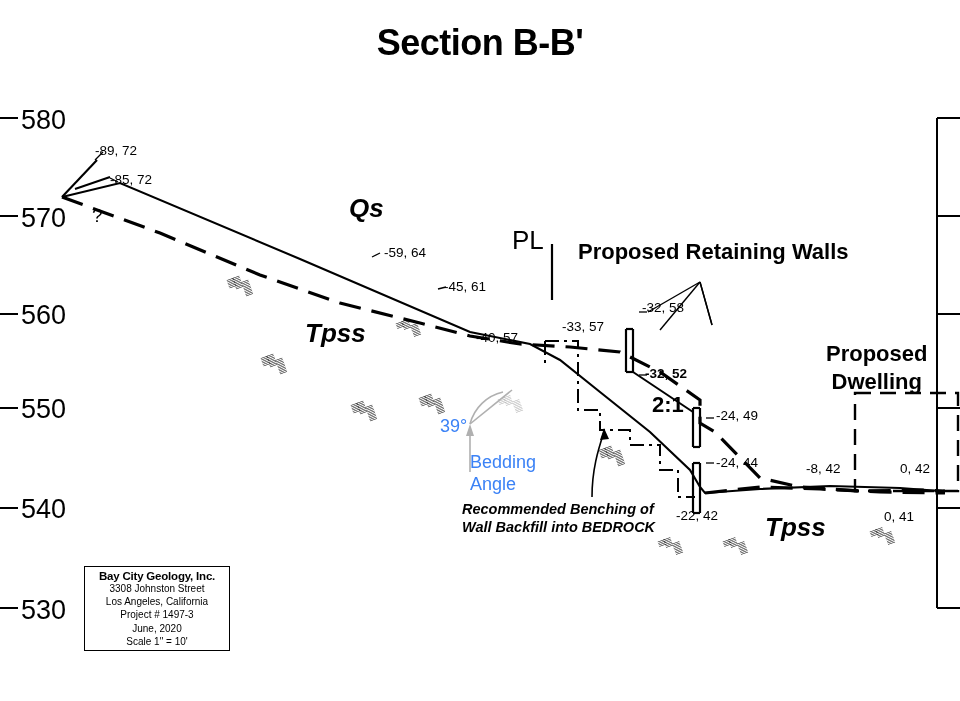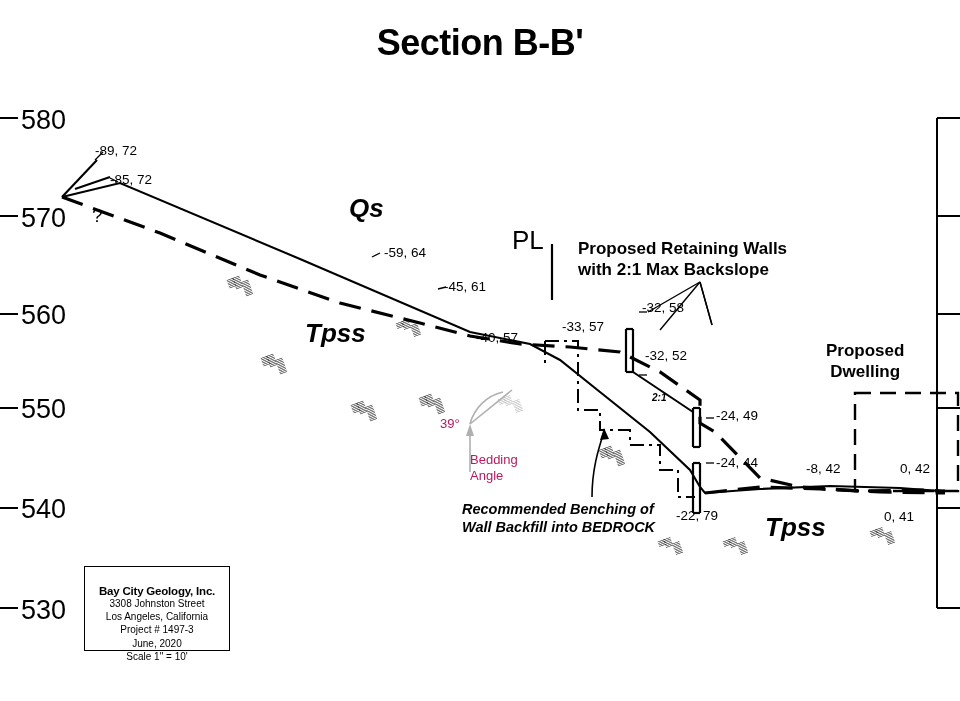--- a/index.html
+++ b/index.html
@@ -58,56 +58,55 @@
     white-space: nowrap;
   }
   .pl-label {
     position: absolute;
     font-size: 26px;
     white-space: nowrap;
   }
   .callout {
     position: absolute;
     font-weight: bold;
-    font-size: 17px;
+    font-size: 22px;
     line-height: 1.25;
     white-space: nowrap;
   }
   .callout.italic {
     font-style: italic;
     font-size: 14.5px;
   }
   .bedding {
     position: absolute;
-    color: #be185d;
-    font-size: 13px;
+    color: #3b82f6;
+    font-size: 18px;
     line-height: 1.2;
     white-space: nowrap;
   }
   .ratio {
     position: absolute;
-    font-style: italic;
-    font-weight: bold;
-    font-size: 10px;
+    font-weight: bold;
+    font-size: 22px;
   }
   .qmark {
     position: absolute;
     font-size: 19px;
     font-weight: normal;
   }
   .titleblock {
     position: absolute;
     left: 84px;
     top: 566px;
     width: 146px;
     height: 85px;
     border: 1.6px solid #000;
     box-sizing: border-box;
     text-align: center;
-    padding-top: 18px;
+    padding-top: 3px;
   }
   .titleblock .tb-name {
     font-size: 11.5px;
     font-weight: bold;
     letter-spacing: -0.2px;
   }
   .titleblock .tb-line {
     font-size: 10px;
     line-height: 1.32;
   }
@@ -260,31 +259,30 @@
 
   <div class="qmark" style="left:92px; top:205px;">?</div>
 
   <div class="ann" style="left:95px; top:143px;">-89, 72</div>
   <div class="ann" style="left:110px; top:172px;">-85, 72</div>
   <div class="ann" style="left:376px; top:245px;margin-left:8px;">-59, 64</div>
   <div class="ann" style="left:444px; top:279px;">-45, 61</div>
   <div class="ann" style="left:476px; top:330px;">-40, 57</div>
   <div class="ann" style="left:562px; top:319px;">-33, 57</div>
   <div class="ann" style="left:642px; top:300px;">-32, 58</div>
-  <div class="ann" style="left:645px; top:348px;">-32, 52</div>
+  <div class="ann" style="left:645px; top:366px;font-weight:bold;">-32, 52</div>
   <div class="ann" style="left:716px; top:408px;">-24, 49</div>
   <div class="ann" style="left:716px; top:455px;">-24, 44</div>
-  <div class="ann" style="left:676px; top:508px;">-22, 79</div>
+  <div class="ann" style="left:676px; top:508px;">-22, 42</div>
   <div class="ann" style="left:806px; top:461px;">-8, 42</div>
   <div class="ann" style="left:900px; top:461px;">0, 42</div>
   <div class="ann" style="left:884px; top:509px;">0, 41</div>
 
   <div class="callout" style="left:578px; top:238px;">
     <div>Proposed Retaining Walls</div>
-    <div>with 2:1 Max Backslope</div>
   </div>
 
   <div class="callout italic" style="left:462px; top:500px;">
     <div>Recommended Benching of</div>
     <div>Wall Backfill into BEDROCK</div>
   </div>
 
   <div class="callout" style="left:826px; top:340px; text-align:center;">
     <div>Proposed</div>
     <div>Dwelling</div>

